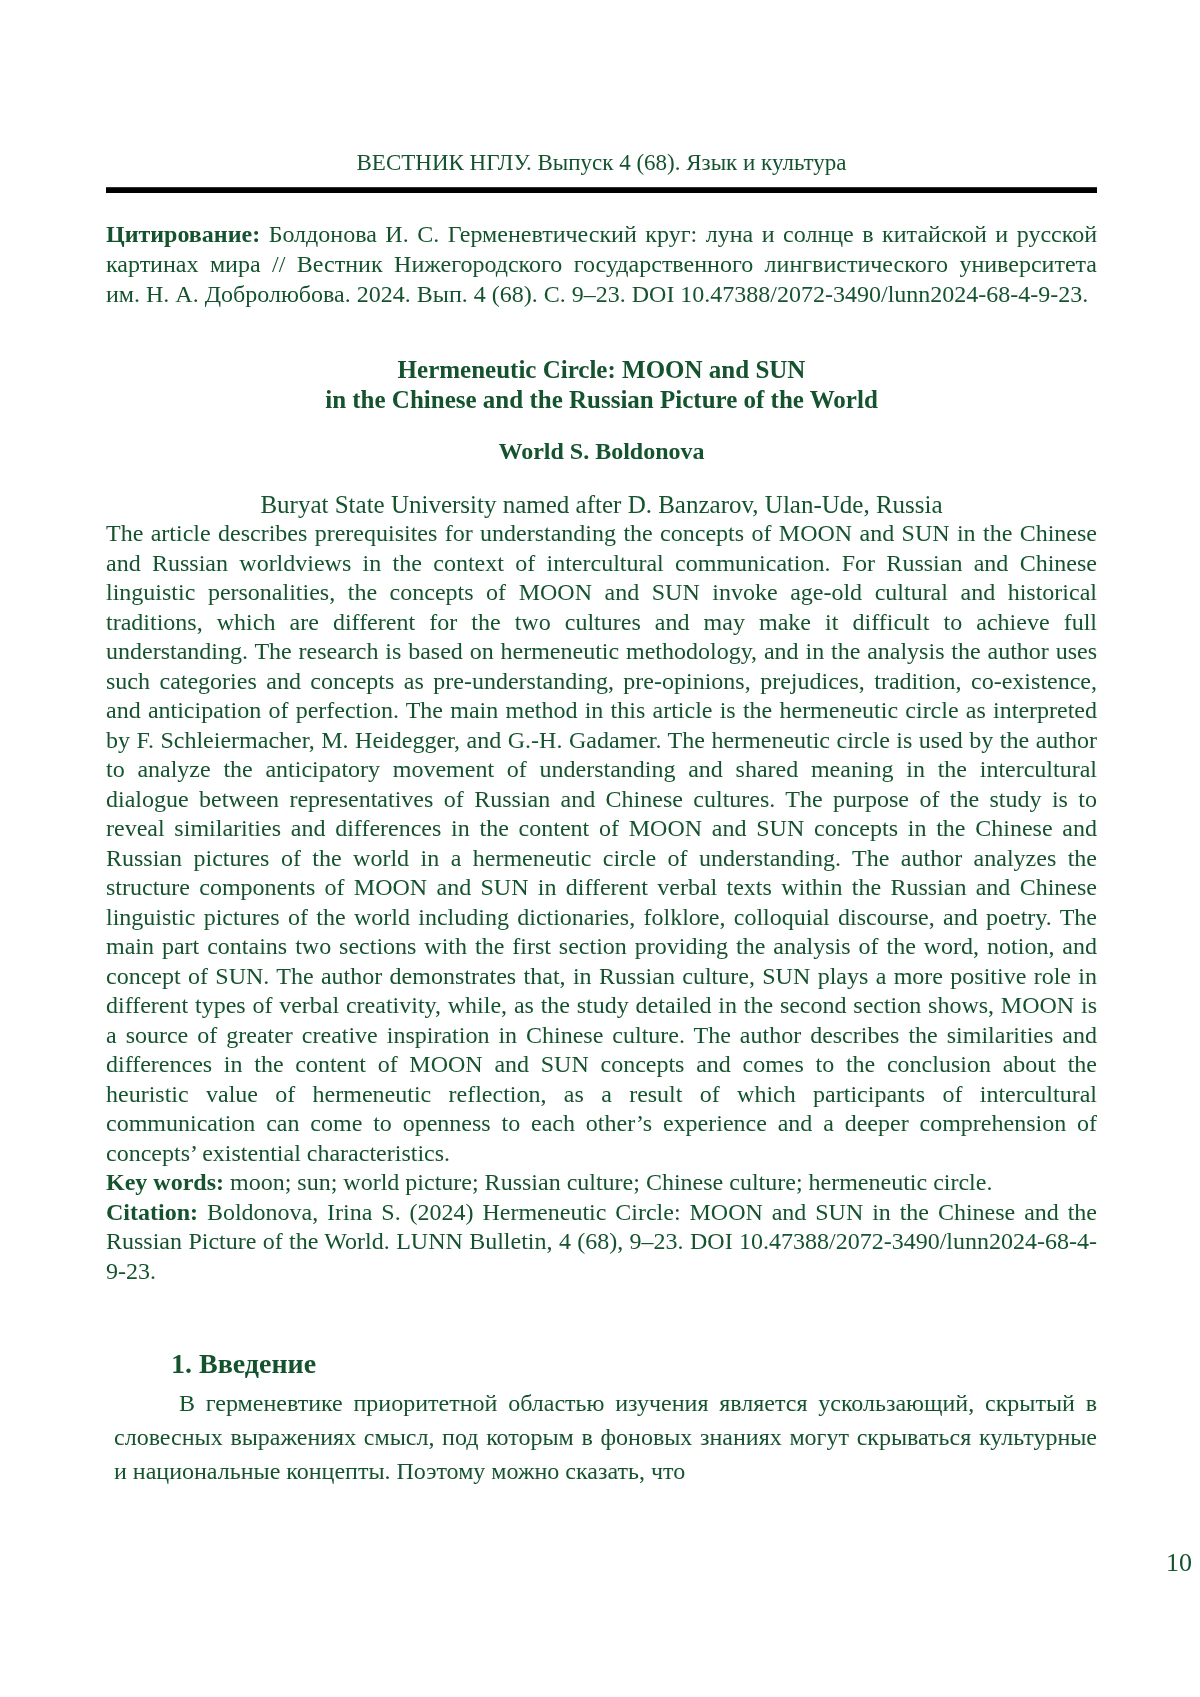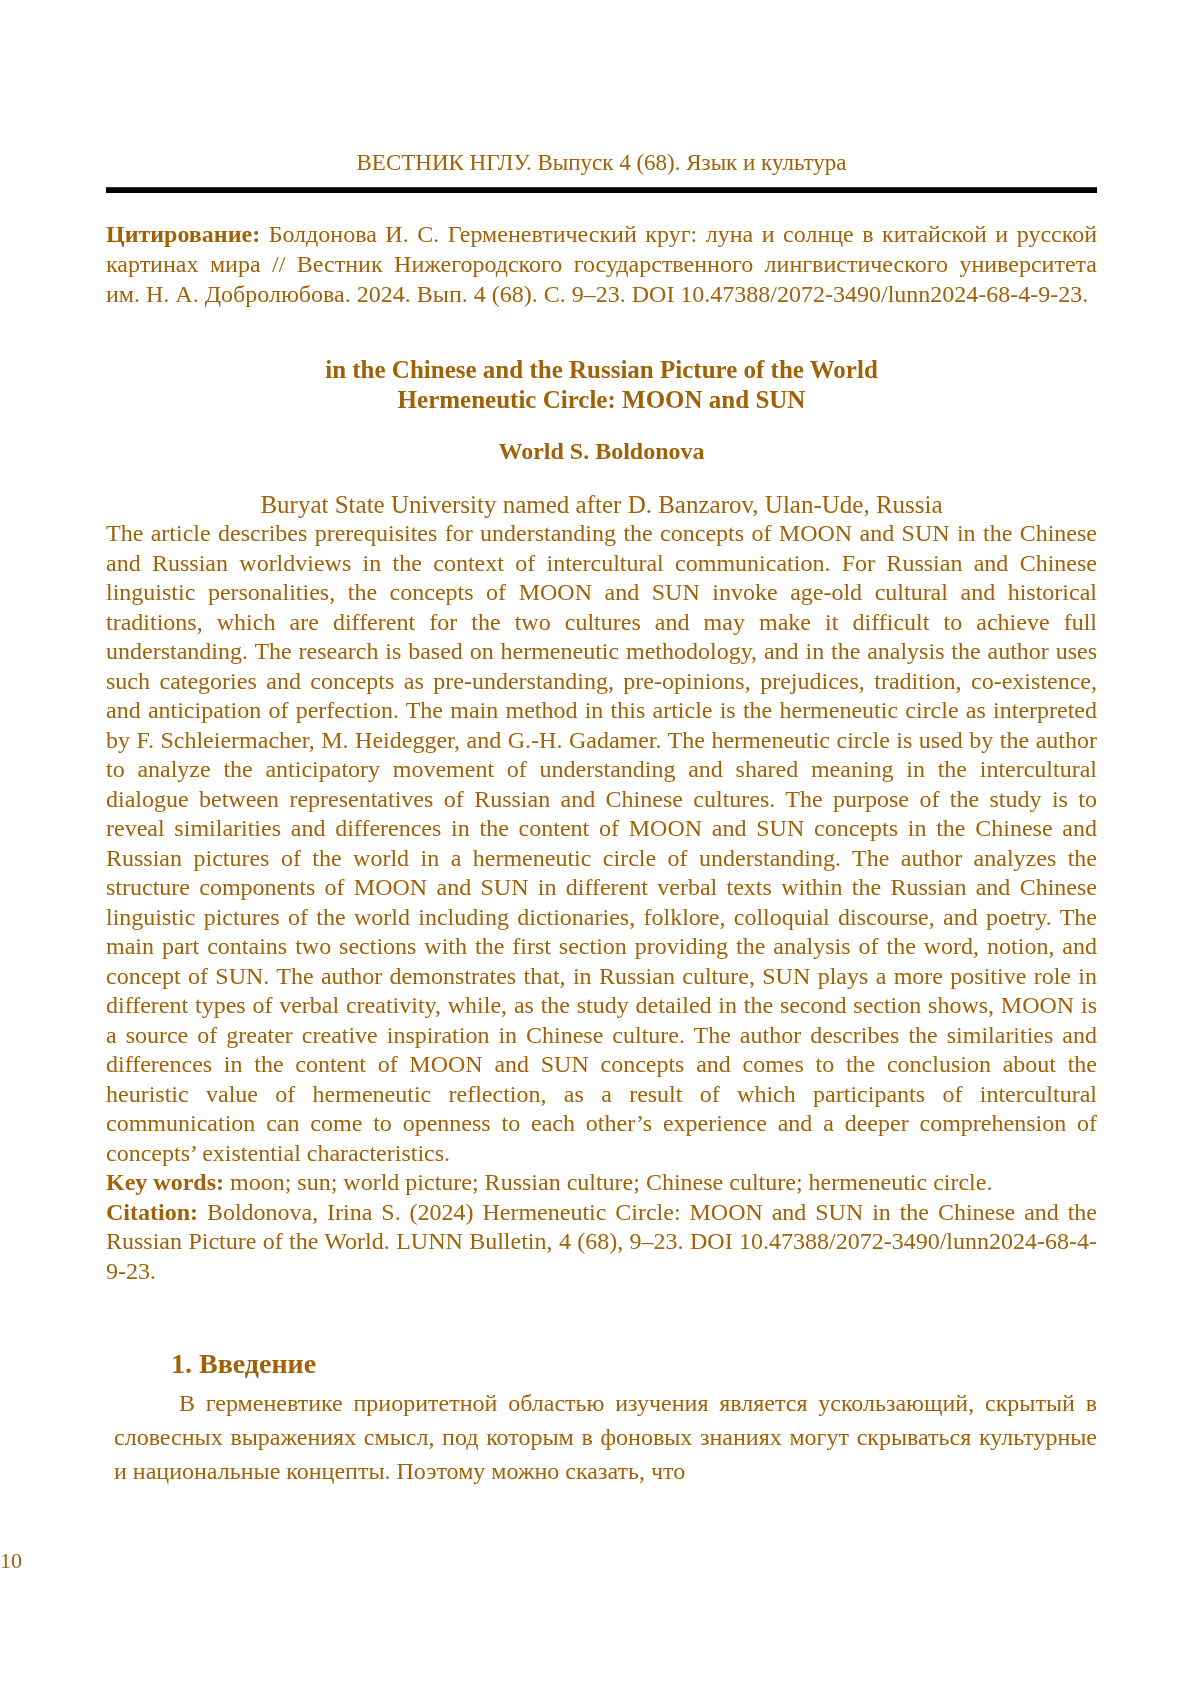--- a/index.html
+++ b/index.html
@@ -6,21 +6,21 @@
     margin: 0;
     padding: 0;
     background: #ffffff;
   }
   .page {
     position: relative;
     width: 1200px;
     height: 1697px;
     margin: 0 auto;
     background: #ffffff;
-    color: #a16207;
+    color: #14532d;
     font-family: "Liberation Serif", "DejaVu Serif", serif;
     box-sizing: border-box;
     padding: 0 103px 0 106px;
     overflow: hidden;
   }
   .running-header {
     margin-top: 150px;
     text-align: center;
     font-size: 23px;
     line-height: 26px;
@@ -77,39 +77,39 @@
     margin: 6px 0 0 8px;
     font-size: 24px;
     line-height: 34px;
     text-align: justify;
     text-indent: 65px;
   }
   .page-number {
     position: absolute;
     top: 1548px;
     left: 0;
-    right: 18px;
-    text-align: left;
-    font-size: 22px;
+    right: 8px;
+    text-align: right;
+    font-size: 26px;
   }
 </style>
 </head>
 <body>
 
 <div class="page">
 
   <div class="running-header">ВЕСТНИК НГЛУ. Выпуск 4 (68). Язык и культура</div>
 
   <div class="header-rule"></div>
 
   <p class="citation-ru"><span class="b">Цитирование:</span><span> Болдонова И. С. Герменевтический круг: луна и солнце в китайской и русской картинах мира // Вестник Нижегородского государственного лингвистического университета им. Н. А. Добролюбова. 2024. Вып. 4 (68). С. 9–23. DOI 10.47388/2072-3490/lunn2024-68-4-9-23.</span></p>
 
   <div class="article-title">
+    <div>Hermeneutic Circle: MOON and SUN</div>
     <div>in the Chinese and the Russian Picture of the World</div>
-    <div>Hermeneutic Circle: MOON and SUN</div>
   </div>
 
   <div class="author">World S. Boldonova</div>
 
   <div class="affiliation">Buryat State University named after D. Banzarov, Ulan-Ude, Russia</div>
 
   <p class="abstract">The article describes prerequisites for understanding the concepts of MOON and SUN in the Chinese and Russian worldviews in the context of intercultural communication. For Russian and Chinese linguistic personalities, the concepts of MOON and SUN invoke age-old cultural and historical traditions, which are different for the two cultures and may make it difficult to achieve full understanding. The research is based on hermeneutic methodology, and in the analysis the author uses such categories and concepts as pre-understanding, pre-opinions, prejudices, tradition, co-existence, and anticipation of perfection. The main method in this article is the hermeneutic circle as interpreted by F. Schleiermacher, M. Heidegger, and G.-H. Gadamer. The hermeneutic circle is used by the author to analyze the anticipatory movement of understanding and shared meaning in the intercultural dialogue between representatives of Russian and Chinese cultures. The purpose of the study is to reveal similarities and differences in the content of MOON and SUN concepts in the Chinese and Russian pictures of the world in a hermeneutic circle of understanding. The author analyzes the structure components of MOON and SUN in different verbal texts within the Russian and Chinese linguistic pictures of the world including dictionaries, folklore, colloquial discourse, and poetry. The main part contains two sections with the first section providing the analysis of the word, notion, and concept of SUN. The author demonstrates that, in Russian culture, SUN plays a more positive role in different types of verbal creativity, while, as the study detailed in the second section shows, MOON is a source of greater creative inspiration in Chinese culture. The author describes the similarities and differences in the content of MOON and SUN concepts and comes to the conclusion about the heuristic value of hermeneutic reflection, as a result of which participants of intercultural communication can come to openness to each other’s experience and a deeper comprehension of concepts’ existential characteristics.</p>
 
   <p class="keywords"><span class="b">Key words:</span><span> moon; sun; world picture; Russian culture; Chinese culture; hermeneutic circle.</span></p>
 

